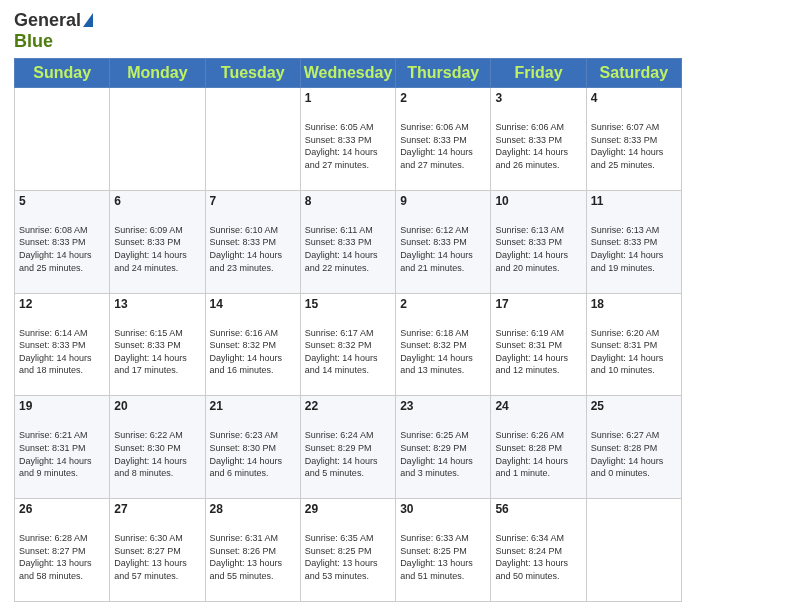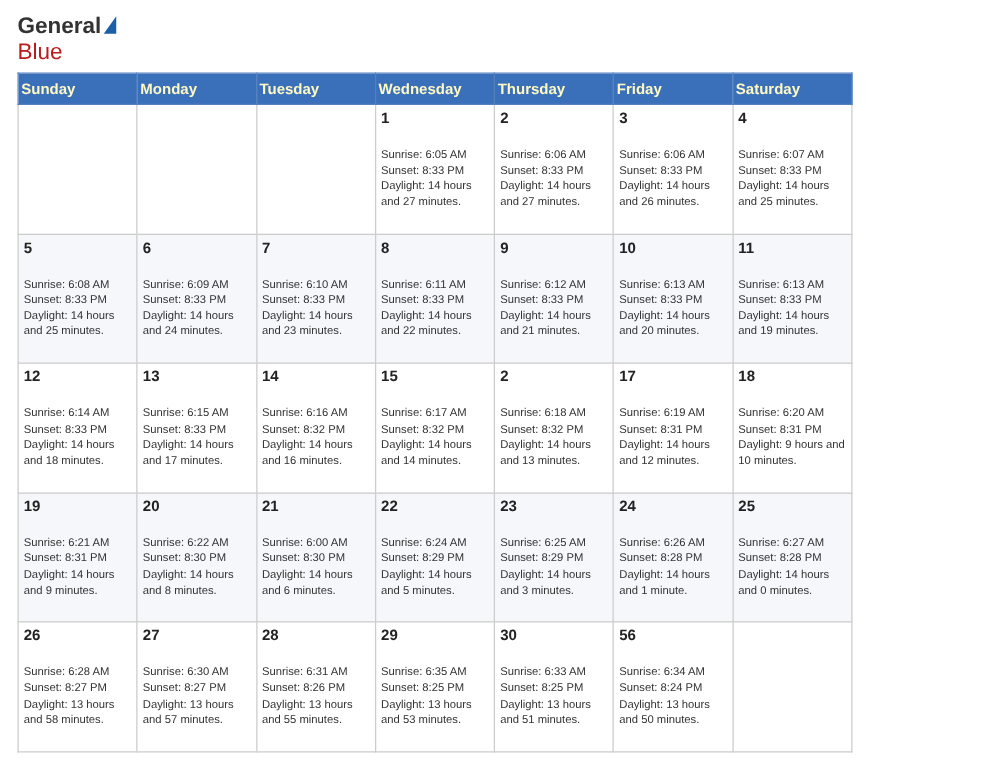--- a/index.html
+++ b/index.html
@@ -32,22 +32,22 @@
       display: flex;
       align-items: center;
     }
     .logo-general {
       font-size: 18px;
       font-weight: bold;
       color: #333;
     }
     .logo-blue {
       font-size: 18px;
-      font-weight: normal;
-      color: #b91c1c;
+      font-weight: bold;
+      color: #4d7c0f;
     }
     .logo-triangle {
       width: 0;
       height: 0;
       border-left: 10px solid transparent;
       border-bottom: 14px solid #1a5fa8;
       margin-left: 2px;
       margin-bottom: 2px;
     }
     .title-section {
@@ -65,24 +65,24 @@
     }
     .calendar {
       flex: 1;
       border: 1px solid #ccc;
       border-collapse: collapse;
       width: 100%;
       table-layout: fixed;
     }
     .calendar th {
       background: #3a6fba;
-      color: #fef9c3;
-      text-align: left;
+      color: #bef264;
+      text-align: center;
       padding: 5px 2px;
-      font-size: 12px;
+      font-size: 16px;
       border: 1px solid #5580c0;
     }
     .calendar td {
       border: 1px solid #ccc;
       vertical-align: top;
       padding: 3px 4px;
       font-size: 9.5px;
       color: #333;
       height: 82px;
       width: calc(100% / 7);
@@ -276,21 +276,21 @@
               <div>Sunrise: 6:19 AM</div>
               <div>Sunset: 8:31 PM</div>
               <div>Daylight: 14 hours and 12 minutes.</div>
             </div>
           </td>
           <td>
             <div class="day-number">18</div>
             <div class="day-info">
               <div>Sunrise: 6:20 AM</div>
               <div>Sunset: 8:31 PM</div>
-              <div>Daylight: 9 hours and 10 minutes.</div>
+              <div>Daylight: 14 hours and 10 minutes.</div>
             </div>
           </td>
         </tr>
         <tr>
           <td>
             <div class="day-number">19</div>
             <div class="day-info">
               <div>Sunrise: 6:21 AM</div>
               <div>Sunset: 8:31 PM</div>
               <div>Daylight: 14 hours and 9 minutes.</div>
@@ -300,21 +300,21 @@
             <div class="day-number">20</div>
             <div class="day-info">
               <div>Sunrise: 6:22 AM</div>
               <div>Sunset: 8:30 PM</div>
               <div>Daylight: 14 hours and 8 minutes.</div>
             </div>
           </td>
           <td>
             <div class="day-number">21</div>
             <div class="day-info">
-              <div>Sunrise: 6:00 AM</div>
+              <div>Sunrise: 6:23 AM</div>
               <div>Sunset: 8:30 PM</div>
               <div>Daylight: 14 hours and 6 minutes.</div>
             </div>
           </td>
           <td>
             <div class="day-number">22</div>
             <div class="day-info">
               <div>Sunrise: 6:24 AM</div>
               <div>Sunset: 8:29 PM</div>
               <div>Daylight: 14 hours and 5 minutes.</div>

